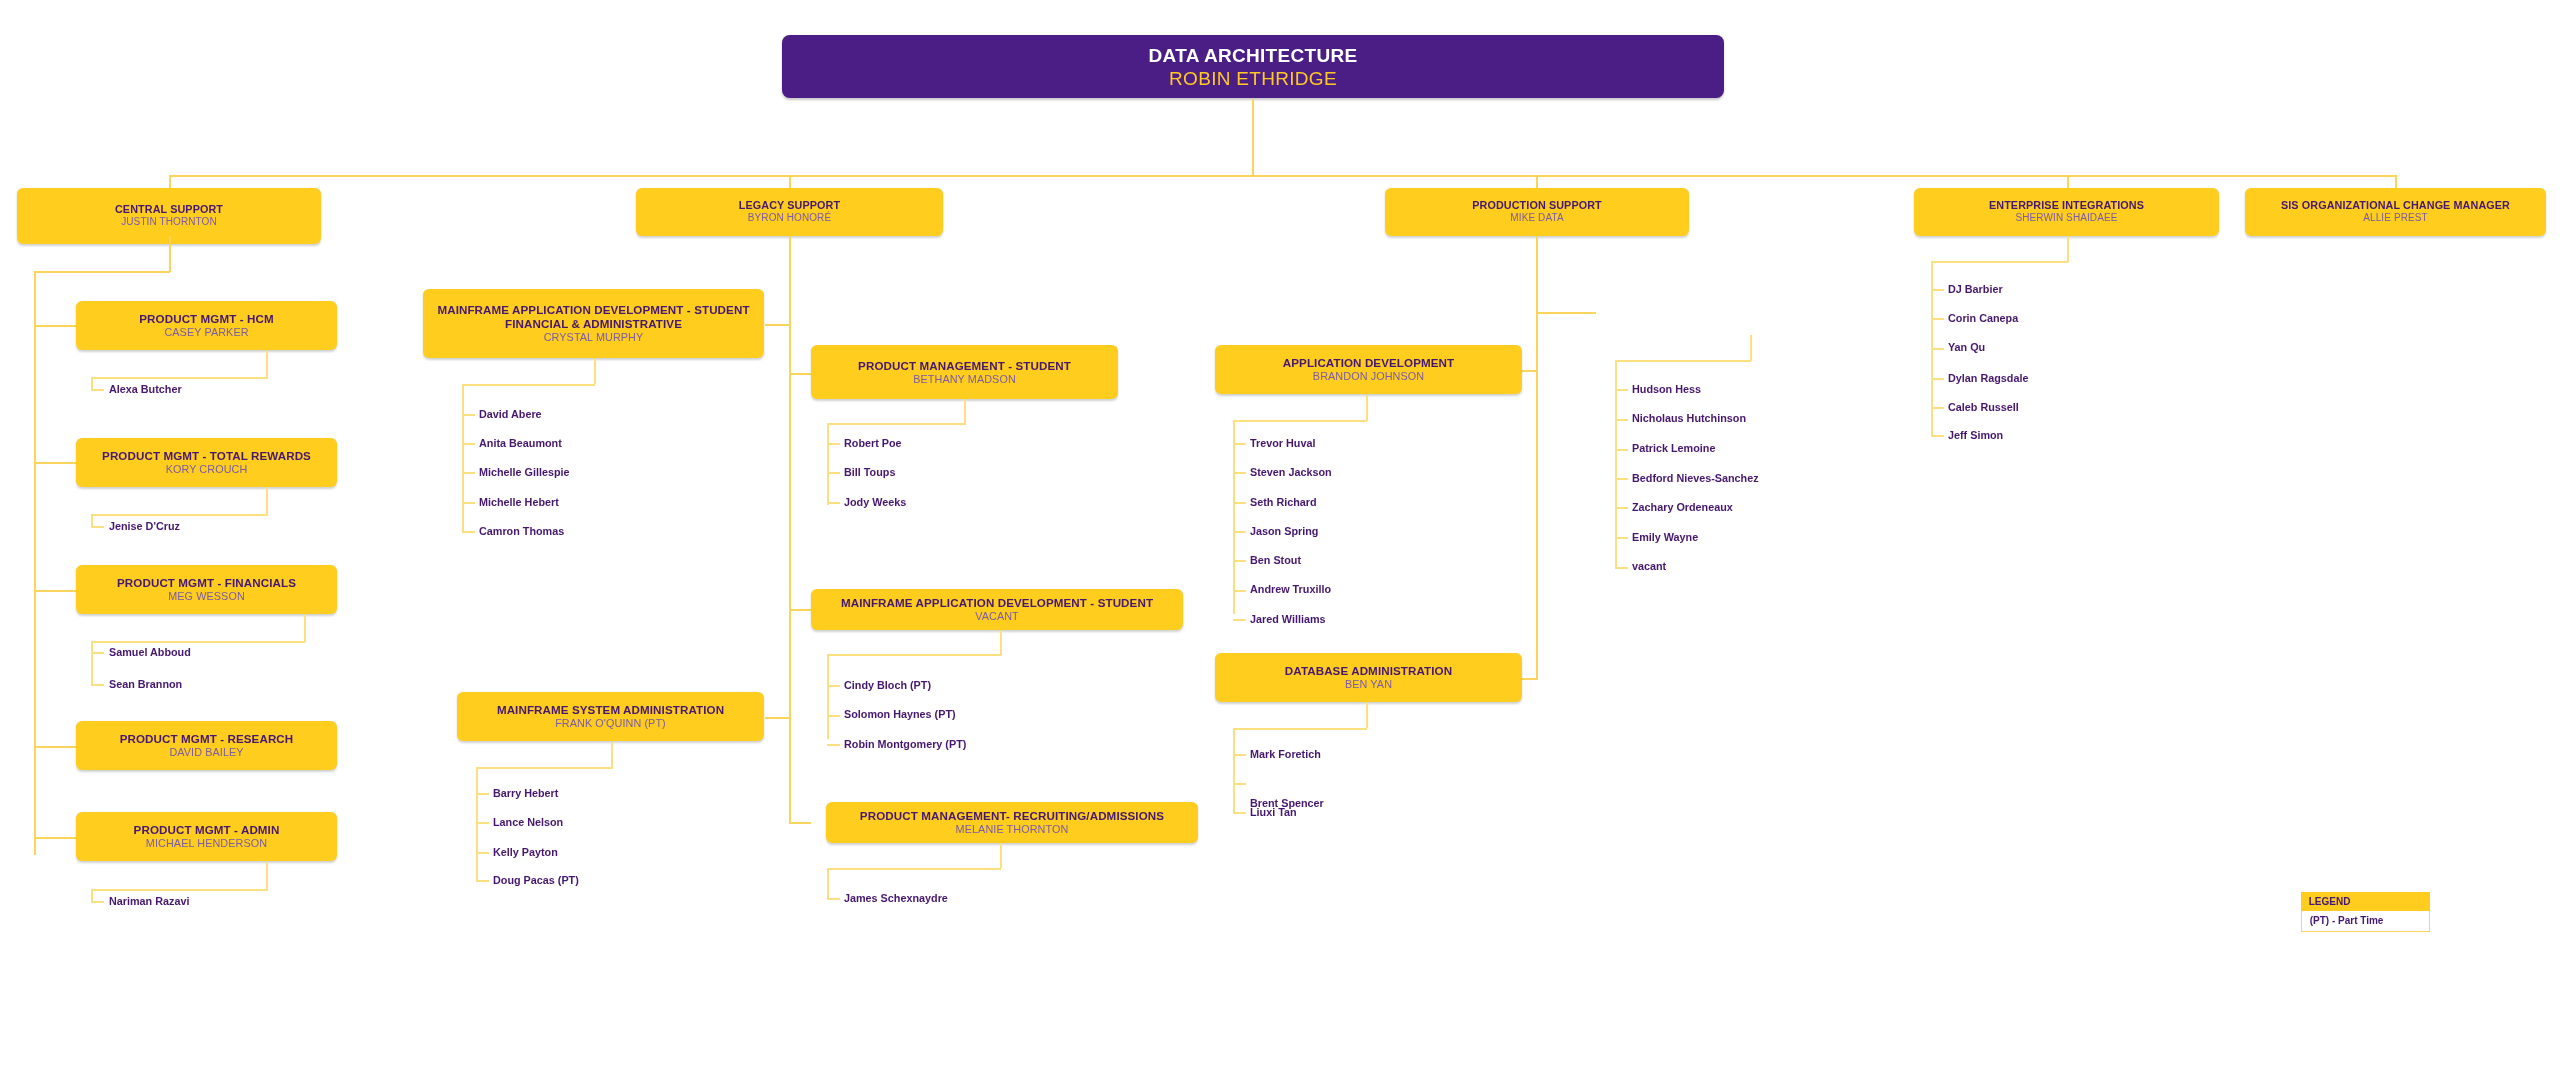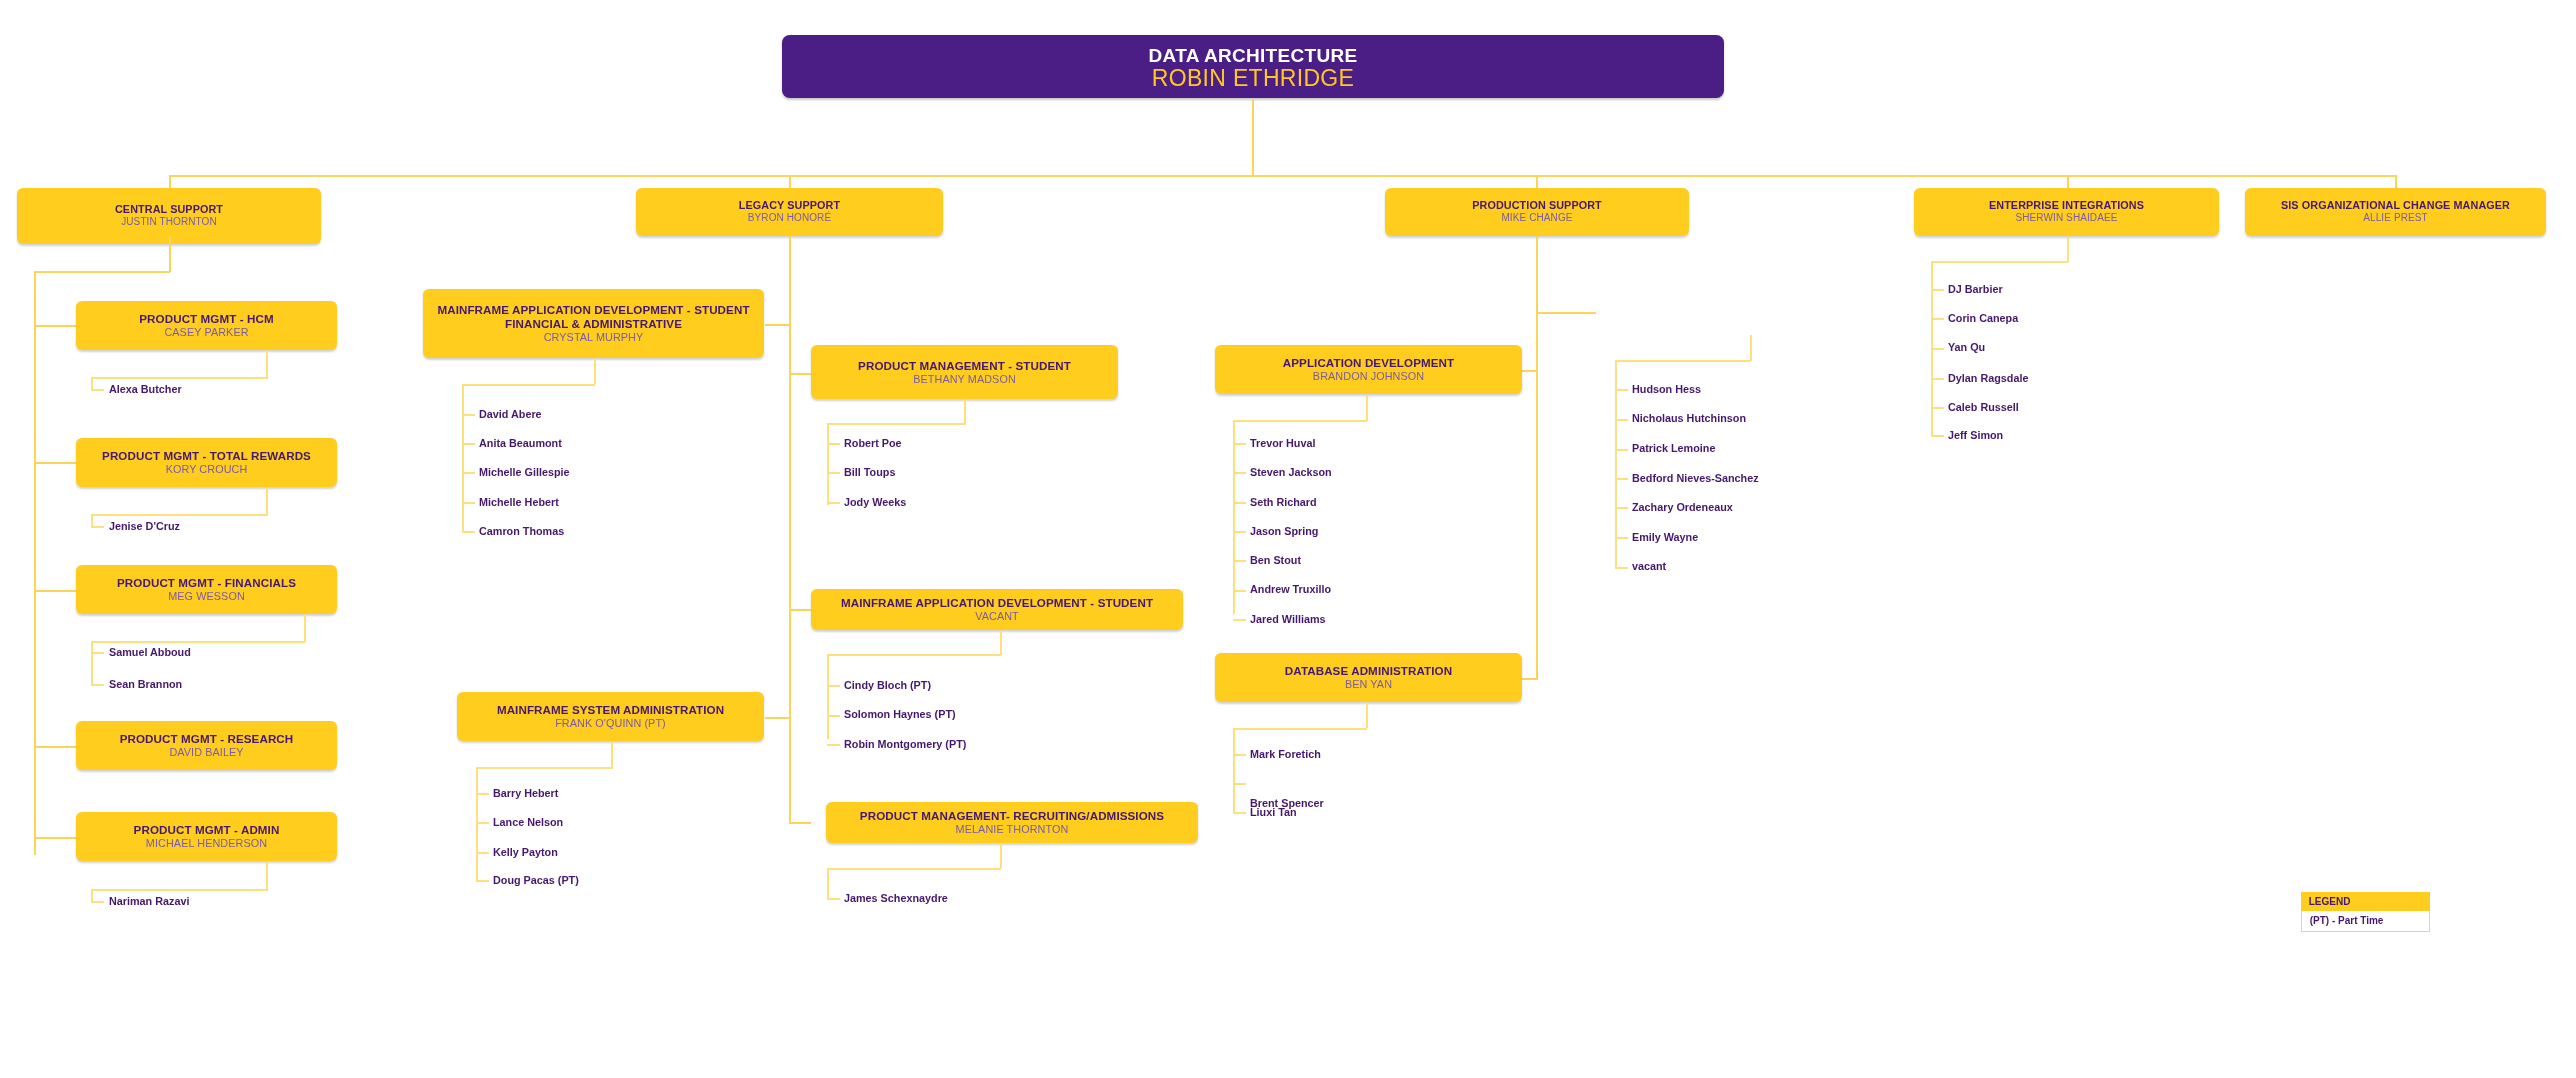--- a/index.html
+++ b/index.html
@@ -27,21 +27,21 @@
     box-sizing:border-box;
     display:flex;flex-direction:column;
     align-items:center;justify-content:center;
     box-shadow:0 1.5px 2.3px rgba(0,0,0,.22);
   }
   .root-title{
     color:#ffffff;font-weight:bold;letter-spacing:0.3px;
     font-size:19px;line-height:23px;
   }
   .root-name{
-    color:#FFC823;font-size:23px;line-height:23px;letter-spacing:0.3px;
+    color:#FFC823;font-size:19px;line-height:23px;letter-spacing:0.3px;
   }
 
   
   .unit{
     position:absolute;
     background:#FFCD1E;
     border-radius:6.2px;
     box-sizing:border-box;
     display:flex;flex-direction:column;
     align-items:center;justify-content:center;
@@ -113,21 +113,21 @@
     <div class="u-name">JUSTIN THORNTON</div>
   </div>
 
   <div class="unit s-lead" style="left:636px;top:188px;width:307px;height:48px;">
     <div class="u-title">LEGACY SUPPORT</div>
     <div class="u-name">BYRON HONORÉ</div>
   </div>
 
   <div class="unit s-lead" style="left:1385px;top:188px;width:304px;height:48px;">
     <div class="u-title">PRODUCTION SUPPORT</div>
-    <div class="u-name">MIKE CHANGE</div>
+    <div class="u-name">MIKE DATA</div>
   </div>
 
   <div class="unit s-lead" style="left:1914px;top:188px;width:305px;height:48px;">
     <div class="u-title">ENTERPRISE INTEGRATIONS</div>
     <div class="u-name">SHERWIN SHAIDAEE</div>
   </div>
 
   <div class="unit s-lead" style="left:2245px;top:188px;width:301px;height:48px;">
     <div class="u-title">SIS ORGANIZATIONAL CHANGE MANAGER</div>
     <div class="u-name">ALLIE PREST</div>

